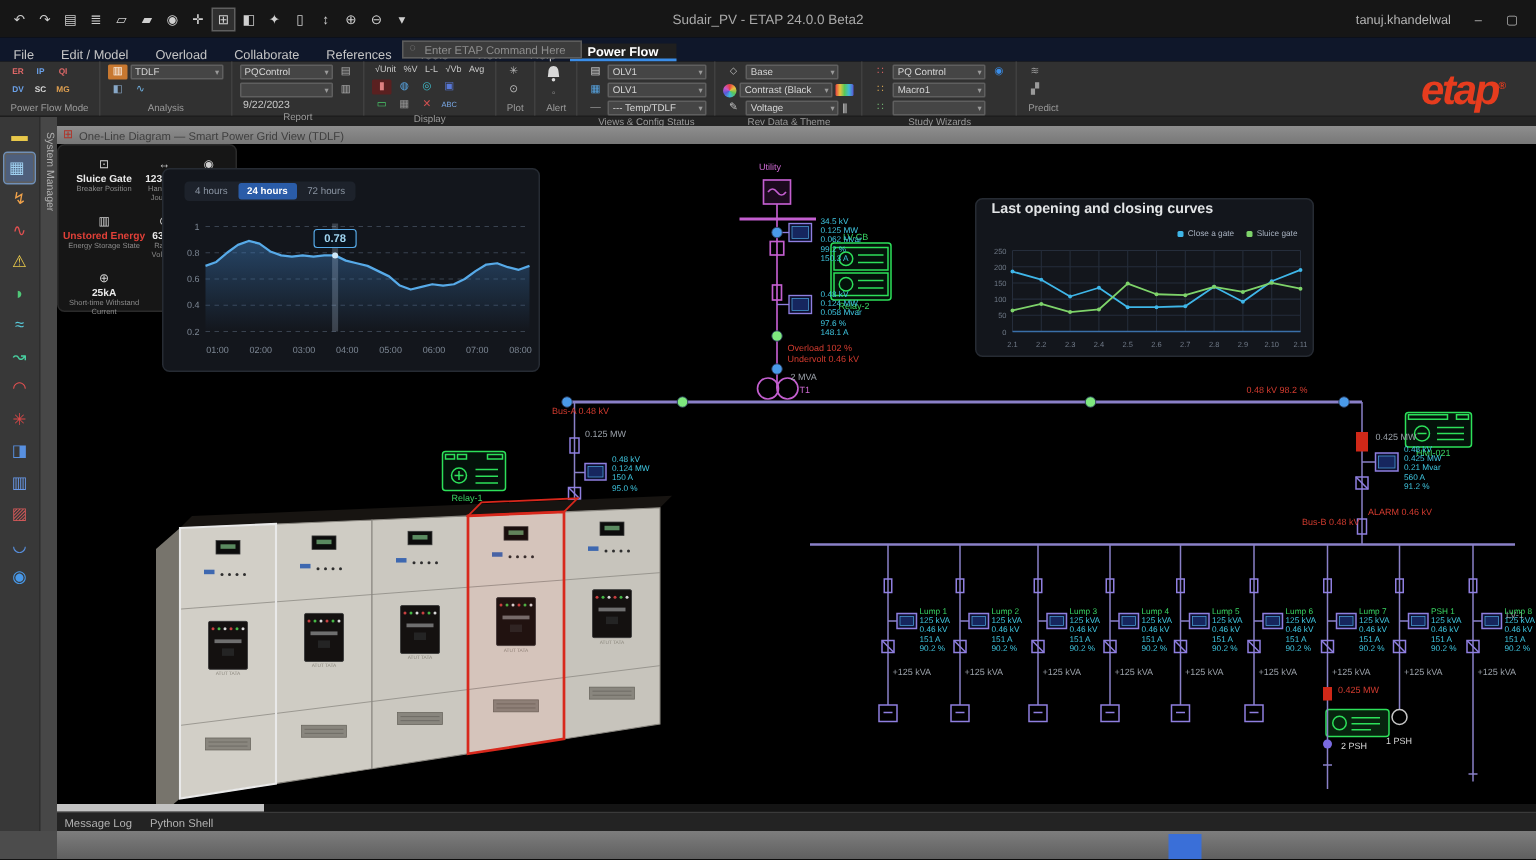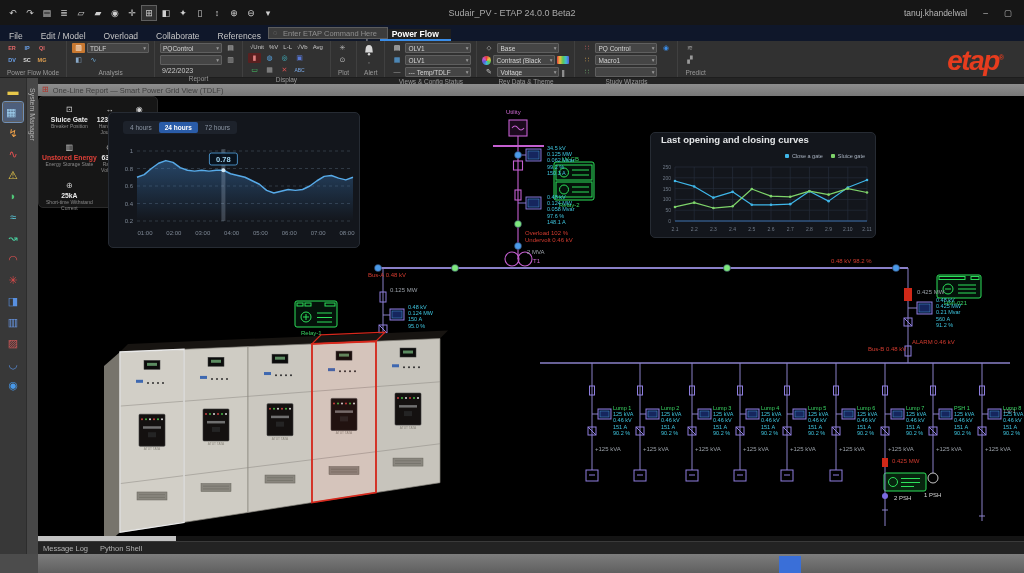--- a/index.html
+++ b/index.html
@@ -364,21 +364,21 @@
           <span class="sicon" style="color:#4898e8">◉</span>
         </div>
       <div class="side-tab">
           <span>System Manager</span>
         </div>
     </div>
     <div class="canvas-col">
       <div class="doc-gap"></div>
       <div class="doc-titlebar">
         <span class="doc-icon">⊞</span>
-        <span>One-Line Report — Smart Power Grid View (TDLF)</span>
+        <span>One-Line Diagram — Smart Power Grid View (TDLF)</span>
       </div>
       <div class="canvas">
 
         <svg id="diagram" width="986" height="440" viewBox="0 0 986 440">
 
           <g stroke="#c45fd0" fill="none" stroke-width="1.1">
             <rect x="471" y="24" width="18" height="16" fill="#1c0a1e"></rect>
             <path d="M474 32 q3 -4 6 0 q3 4 6 0"></path>
             <line x1="480" y1="40" x2="480" y2="163"></line>
             <line x1="455" y1="50" x2="506" y2="50" stroke-width="2"></line>

